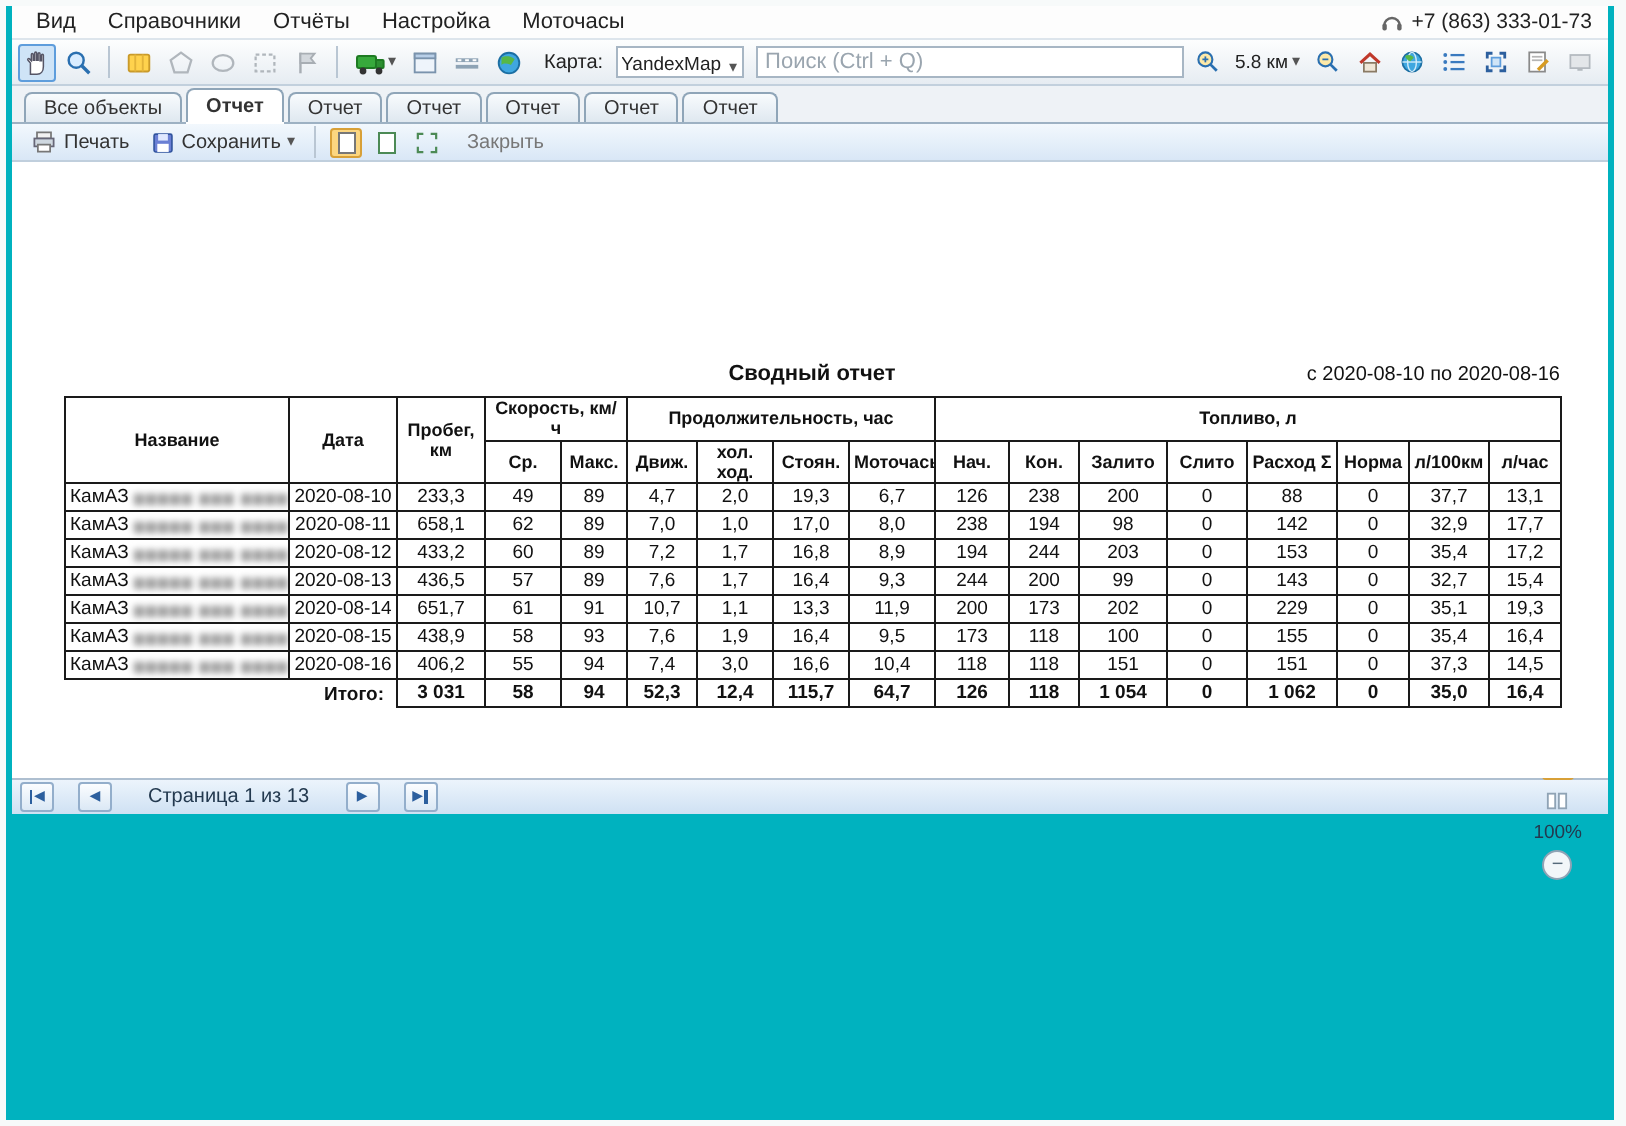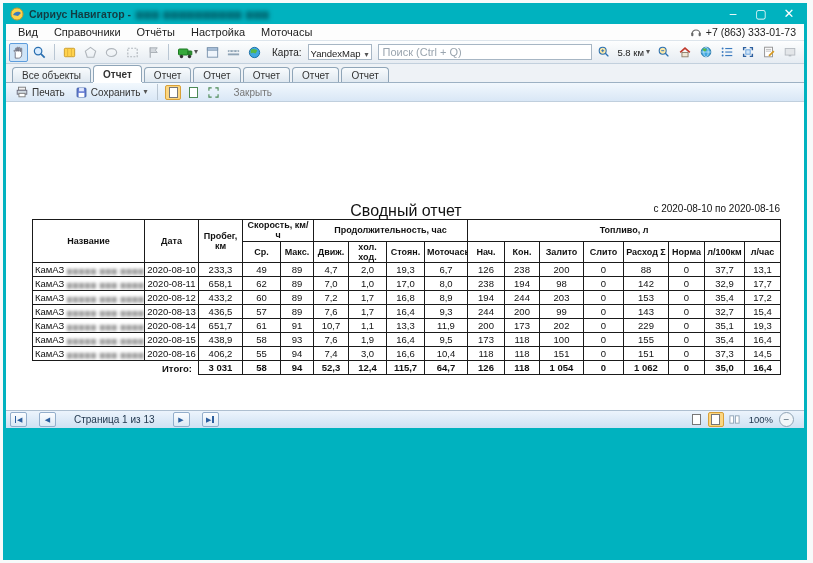--- a/index.html
+++ b/index.html
@@ -39,65 +39,48 @@
   
   .rtoolbar{height:18px;display:flex;align-items:center;background:linear-gradient(#f2f8fd,#d9e7f6);border-bottom:1px solid #c0cfdd;padding:0 6px;gap:4px;font-size:10px;color:#333;}
   .rt-item{display:flex;align-items:center;gap:3px;padding:0 3px;}
   .vbtn{width:16px;height:15px;display:flex;align-items:center;justify-content:center;border:1px solid transparent;border-radius:2px;box-sizing:border-box;}
   .vbtn.active{background:#fcd680;border-color:#d8a037;}
   .rt-close{color:#777;margin-left:8px;}
   
   .content{flex:1;background:#fff;position:relative;overflow:hidden;}
   .report{position:absolute;left:26px;top:100px;width:748px;}
   .report-head{position:relative;height:15px;margin-bottom:2px;}
-  .report-title{position:absolute;left:0;right:0;text-align:center;font-size:16px;font-weight:normal;color:#111;}
+  .report-title{position:absolute;left:0;right:0;text-align:center;font-size:11px;font-weight:bold;color:#111;}
   .report-period{position:absolute;right:0;top:1px;font-size:10px;color:#111;}
   table.rep{border-collapse:collapse;table-layout:fixed;width:748px;color:#111;}
   .rep th,.rep td{border:1px solid #1a1a1a;padding:0 2px;height:14px;overflow:hidden;box-sizing:border-box;}
   .rep th{font-weight:bold;font-size:9px;text-align:center;white-space:normal;line-height:1.15;}
   .rep td{font-size:9.5px;white-space:nowrap;}
   .rep td.num,.rep td.date{text-align:center;}
   .rep td.name{text-align:left;}
   .redacted{filter:blur(1.6px);color:#a0a0a0;font-size:6.5px;letter-spacing:1px;}
   .rep tr.total td{font-weight:bold;}
   .rep td.total-label{border:none;border-right:1px solid #1a1a1a;text-align:right;padding-right:6px;}
   
   .statusbar{height:17px;background:linear-gradient(#ecf4fc,#cfe1f3);border-top:1px solid #aebfd0;display:flex;align-items:center;padding:0 4px;gap:12px;}
   .nav-btn{width:15px;height:13px;display:flex;align-items:center;justify-content:center;background:linear-gradient(#fbfdff,#dbe8f5);border:1px solid #93aecb;border-radius:2px;color:#2c5f9e;font-size:7px;line-height:1;gap:1px;}
   .nav-bar{display:inline-block;width:1.5px;height:7px;background:#2c5f9e;}
   .pager-label{font-size:10px;color:#23394f;padding:0 6px;}
-  .status-right{margin-left:auto;display:flex;align-items:center;gap:3px;padding-right:6px;}
+  .status-right{margin-left:auto;display:flex;align-items:center;gap:3px;padding-right:6px;flex-direction:column;}
   .zoom-pct{font-size:9.5px;color:#23394f;padding:0 3px;}
   .minus-btn{width:13px;height:13px;border-radius:50%;border:1px solid #8fa3b5;background:#f2f6f9;color:#55697a;font-size:10px;display:flex;align-items:center;justify-content:center;line-height:1;}
   .pageico{display:inline-block;width:7px;height:9px;background:#fff;border:1px solid #4c8a55;}
   .pageico.gray{border-color:#777;}
   svg{display:block;}
 </style>
 </head>
 <body>
 
 <div class="frame">
 
-  <div class="titlebar">
-    <div class="t-left">
-      <span>
-        <svg width="14" height="14" viewBox="0 0 14 14">
-            <circle cx="7" cy="7" r="6" fill="#fbd34d" stroke="#c99a2a" stroke-width="1"></circle>
-            <path d="M3,8 C5,4 9,4 11,6 L8,9 Z" fill="#3a7abf"></path>
-          </svg>
-      </span>
-      <span class="app-title">Сириус Навигатор -</span>
-      <span class="blur-dark">▆▆▆ ▆▆▆▆▆▆▆▆▆▆ ▆▆▆</span>
-    </div>
-    <div class="win-btns">
-      <span class="win-btn">–</span>
-      <span class="win-btn">▢</span>
-      <span class="win-btn close">✕</span>
-    </div>
-  </div>
 
   <div class="app-body">
 
     <div class="menubar">
       <span class="menu-item">Вид</span>
         <span class="menu-item">Справочники</span>
         <span class="menu-item">Отчёты</span>
         <span class="menu-item">Настройка</span>
         <span class="menu-item">Моточасы</span>
         <div class="phone">

